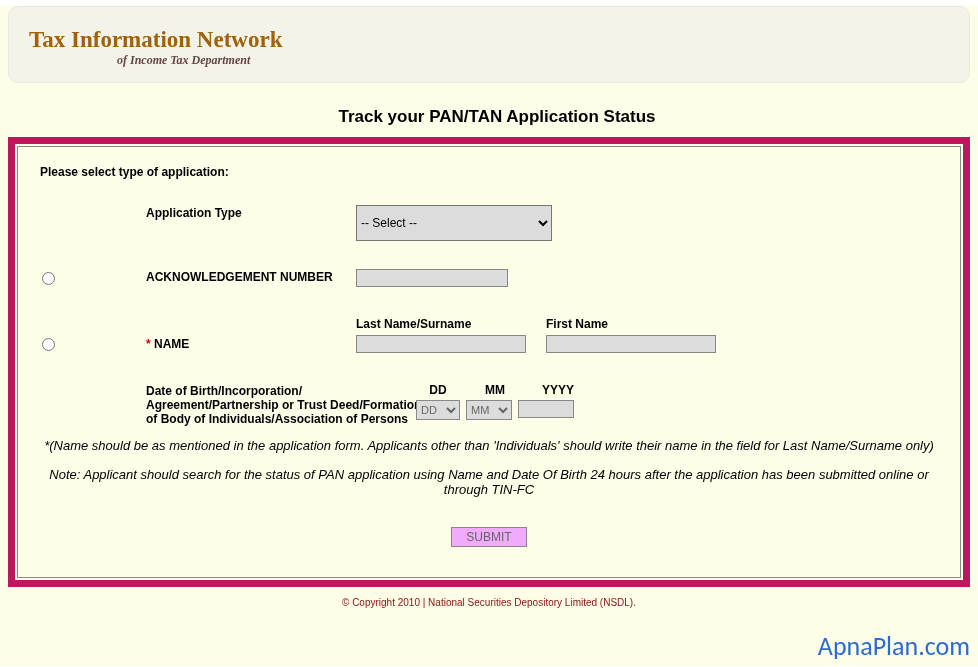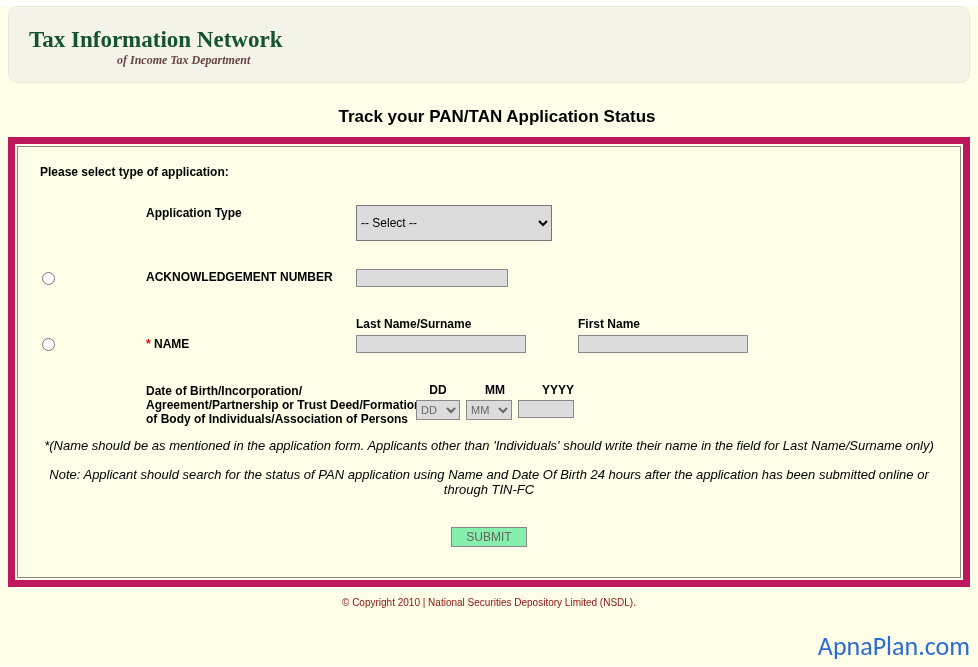--- a/index.html
+++ b/index.html
@@ -16,21 +16,21 @@
     position: relative;
   }
   .header-banner {
     background: #f3f3e9;
     border-radius: 10px;
     margin: 6px 8px 0 8px;
     padding: 20px 8px 14px 8px;
     border: 1px solid #e9e9d8;
   }
   .header-title {
-    color: #14532d;
+    color: #a16207;
     font-size: 23px;
     font-weight: bold;
     margin: 0 0 0 12px;
     font-family: Georgia, 'Times New Roman', serif;
   }
   .header-sub {
     color: #684545;
     font-size: 12px;
     font-style: italic;
     font-weight: bold;
@@ -93,21 +93,21 @@
   input.text-in {
     background: #dcdcdc;
     border: 1px solid #888;
     font-size: 12px;
     height: 18px;
     padding: 0 3px;
   }
   .ack { width: 152px; }
   .name-cols {
     display: flex;
-    gap: 52px;
+    gap: 20px;
   }
   .name-col {
     display: flex;
     flex-direction: column;
     font-size: 12px;
     font-weight: bold;
   }
   .name-col span { margin-bottom: 4px; }
   .name-field { width: 170px; }
   .star { color: #dd0000; }
@@ -132,21 +132,21 @@
     font-size: 13px;
     margin: 12px 2px 4px 2px;
     font-family: Arial, sans-serif;
     text-align: center;
   }
   .submit-wrap {
     text-align: center;
     margin-top: 30px;
   }
   button.submit {
-    background: #86efac;
+    background: #f0abfc;
     border: 1px solid #888;
     color: #666;
     font-size: 12px;
     padding: 2px 14px;
     font-family: Arial, sans-serif;
   }
   .footer {
     text-align: center;
     font-size: 10px;
     color: #8a1212;

